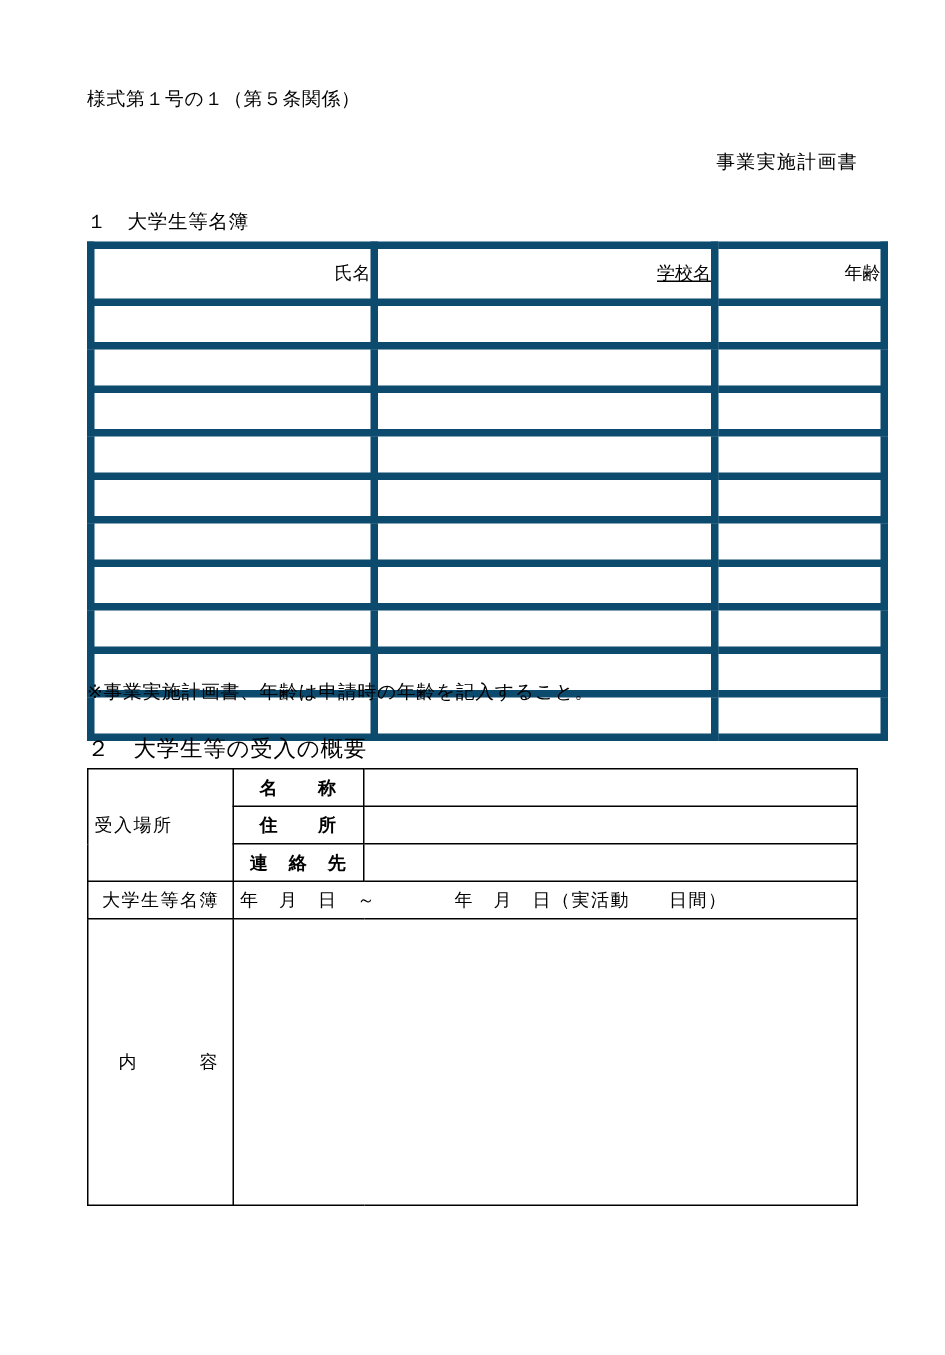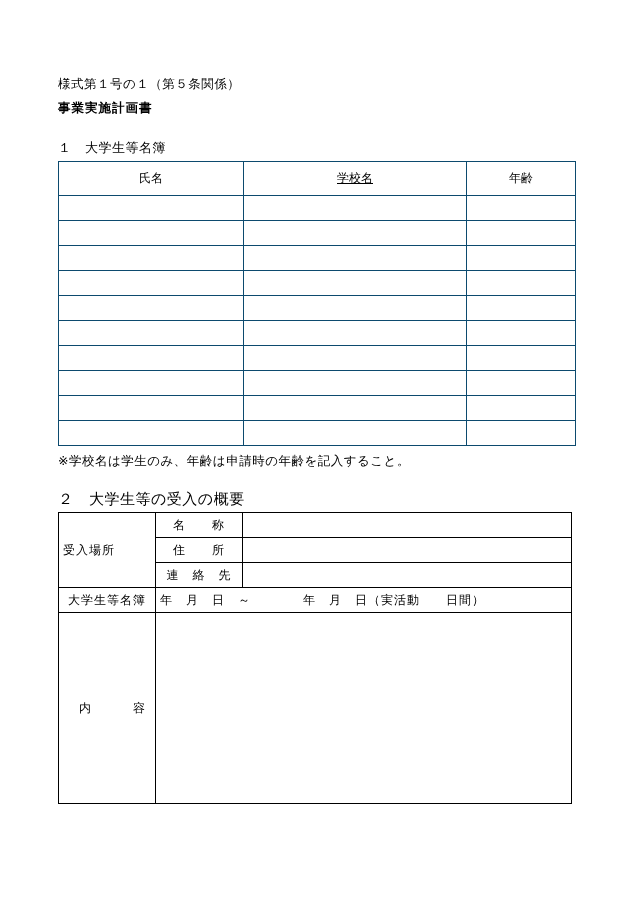--- a/index.html
+++ b/index.html
@@ -19,58 +19,58 @@
   }
   .inner {
     position: absolute;
     left: 58px;
     top: 0;
     width: 514px;
   }
   .form-code {
     position: absolute;
     left: 0;
-    top: 76px;
+    top: 58px;
     font-size: 12.5px;
     letter-spacing: 0.5px;
     white-space: nowrap;
   }
   .doc-title {
     position: absolute;
     left: 0;
     top: 100px;
     width: 514px;
-    text-align: left;
+    text-align: right;
     font-size: 12.5px;
     letter-spacing: 1px;
-    font-weight: bold;
+    font-weight: normal;
   }
   .section1-heading {
     position: absolute;
     left: 0;
     top: 139px;
     font-size: 13px;
     letter-spacing: 0.5px;
     white-space: nowrap;
   }
   .roster-table {
     position: absolute;
     left: 0;
     top: 161px;
     width: 514px;
     border-collapse: collapse;
     table-layout: fixed;
   }
   .roster-table th,
   .roster-table td {
-    border: 1px solid #0c4a6e;
+    border: 5px solid #0c4a6e;
     height: 24px;
     font-size: 12px;
     font-weight: normal;
-    text-align: center;
+    text-align: right;
     vertical-align: middle;
     padding: 0;
   }
   .roster-table th {
     height: 33px;
   }
   .col-name { width: 184px; }
   .col-school { width: 222px; text-decoration: underline; }
   .col-age { width: 108px; }
 
@@ -107,20 +107,21 @@
   }
   .lbl-cell {
     text-align: left;
     width: 88px;
     letter-spacing: 1px;
   }
   .sub-lbl {
     text-align: center;
     width: 78px;
     letter-spacing: 1px;
+    font-weight: bold;
   }
   .val-cell {
     text-align: left;
   }
   .row-h { height: 25px; }
   .period-label {
     text-align: center;
     letter-spacing: 1px;
   }
   .period-value {
@@ -204,21 +205,21 @@
           <td></td>
         </tr>
         <tr>
           <td></td>
           <td></td>
           <td></td>
         </tr>
       </tbody>
     </table>
 
-    <div class="note">※学校名は学生のみ、年齢は申請時の年齢を記入すること。</div>
+    <div class="note">※事業実施計画書、年齢は申請時の年齢を記入すること。</div>
 
     <div class="section2-heading">２　大学生等の受入の概要</div>
 
     <table class="accept-table">
       <tbody>
         <tr class="row-h">
           <td class="lbl-cell" rowspan="3">受入場所</td>
           <td class="sub-lbl">名　　称</td>
           <td class="val-cell"></td>
         </tr>

